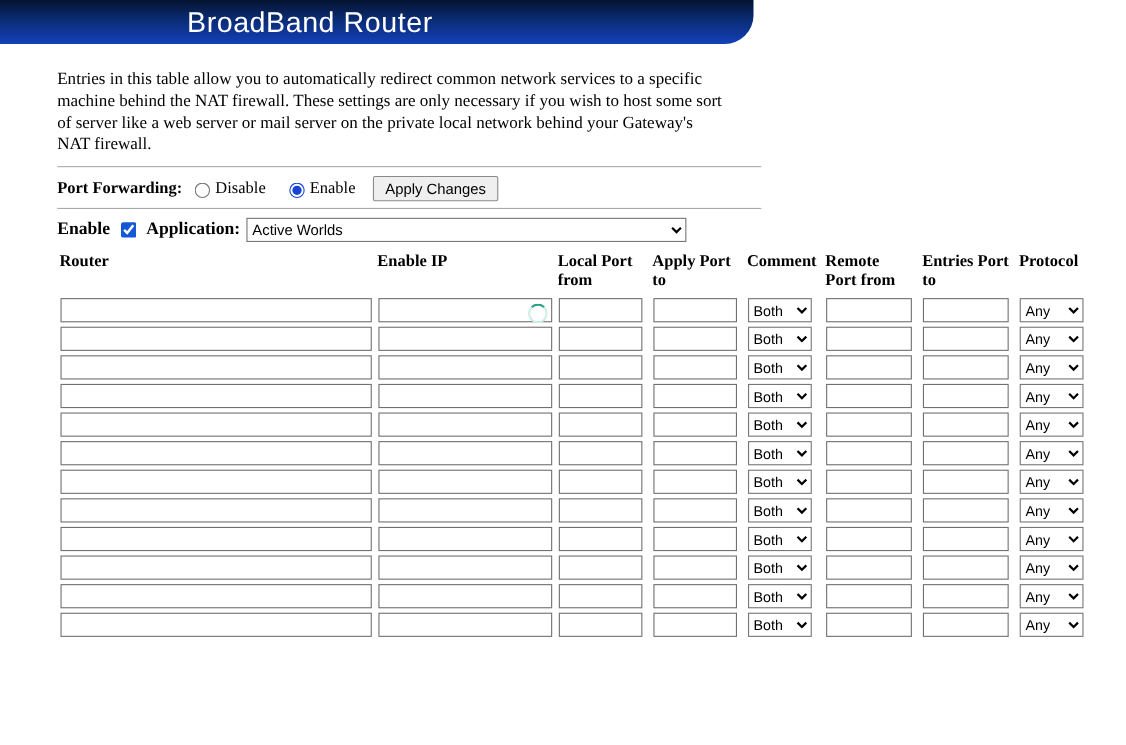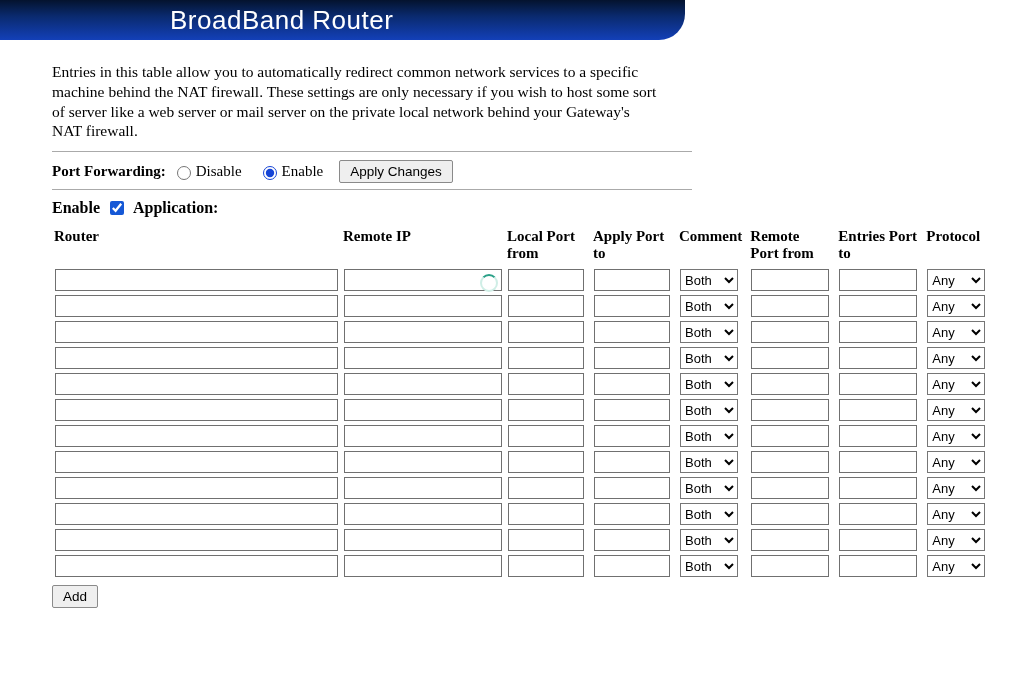--- a/index.html
+++ b/index.html
@@ -179,27 +179,30 @@
     </label>
     <button class="sys-btn">Apply Changes</button>
   </div>
 
   <hr class="sep">
 
   <div class="enable-row">
     <span class="bold">Enable</span>
     <input type="checkbox" checked="" style="">
     <span class="bold">Application:</span>
+    <select class="app-select">
+      <option selected="">Active Worlds</option>
+    </select>
   </div>
 
   <table class="pf">
     <thead>
       <tr>
         <th>Router</th>
-        <th>Remote IP</th>
+        <th>Enable IP</th>
         <th style="width:78px">Local Port from</th>
         <th style="width:78px">Apply Port to</th>
         <th>Comment</th>
         <th style="width:80px">Remote Port from</th>
         <th style="width:80px">Entries Port to</th>
         <th>Protocol</th>
       </tr>
     </thead>
     <tbody id="pf-body">
     <tr>
@@ -462,17 +465,14 @@
             <div style="position: relative;"><input type="text" class="cell w-rpfrom" style=""></div>
           </td>
           <td>
             <div style="position: relative;"><input type="text" class="cell w-rpto" style=""></div>
           </td>
           <td><select class="cell-sel w-iface"><option>Any</option></select></td>
         </tr>
       </tbody>
   </table>
 
-  <div class="add-wrap">
-    <button class="sys-btn">Add</button>
-  </div>
 
 </div>
 
 </body></html>

